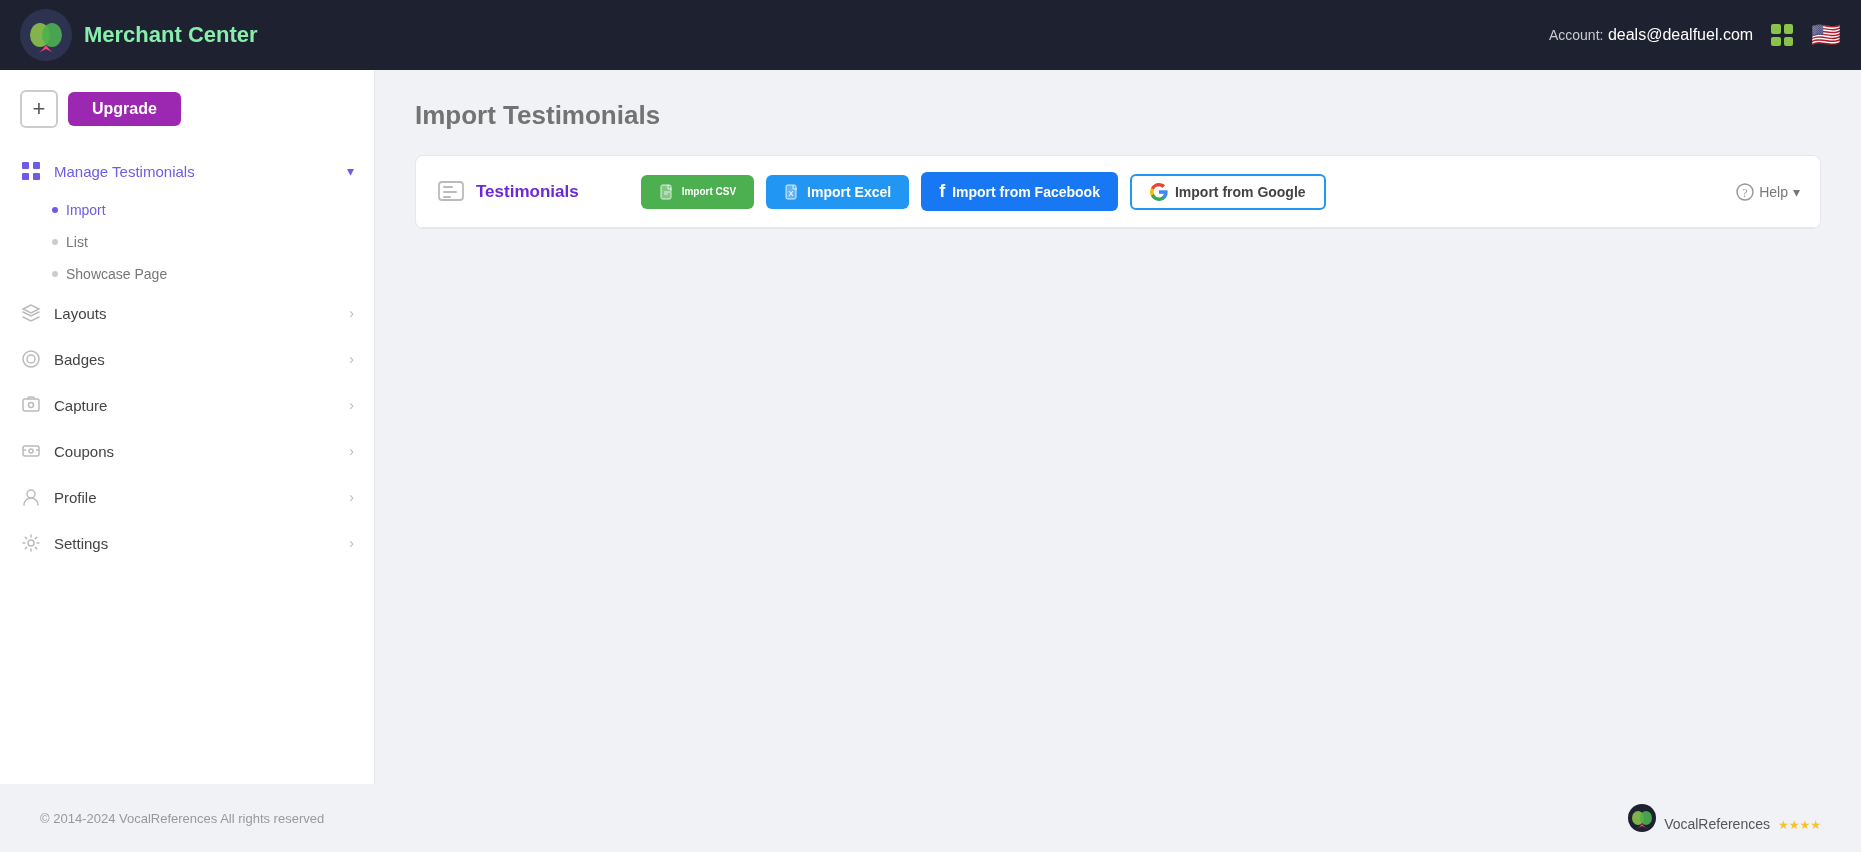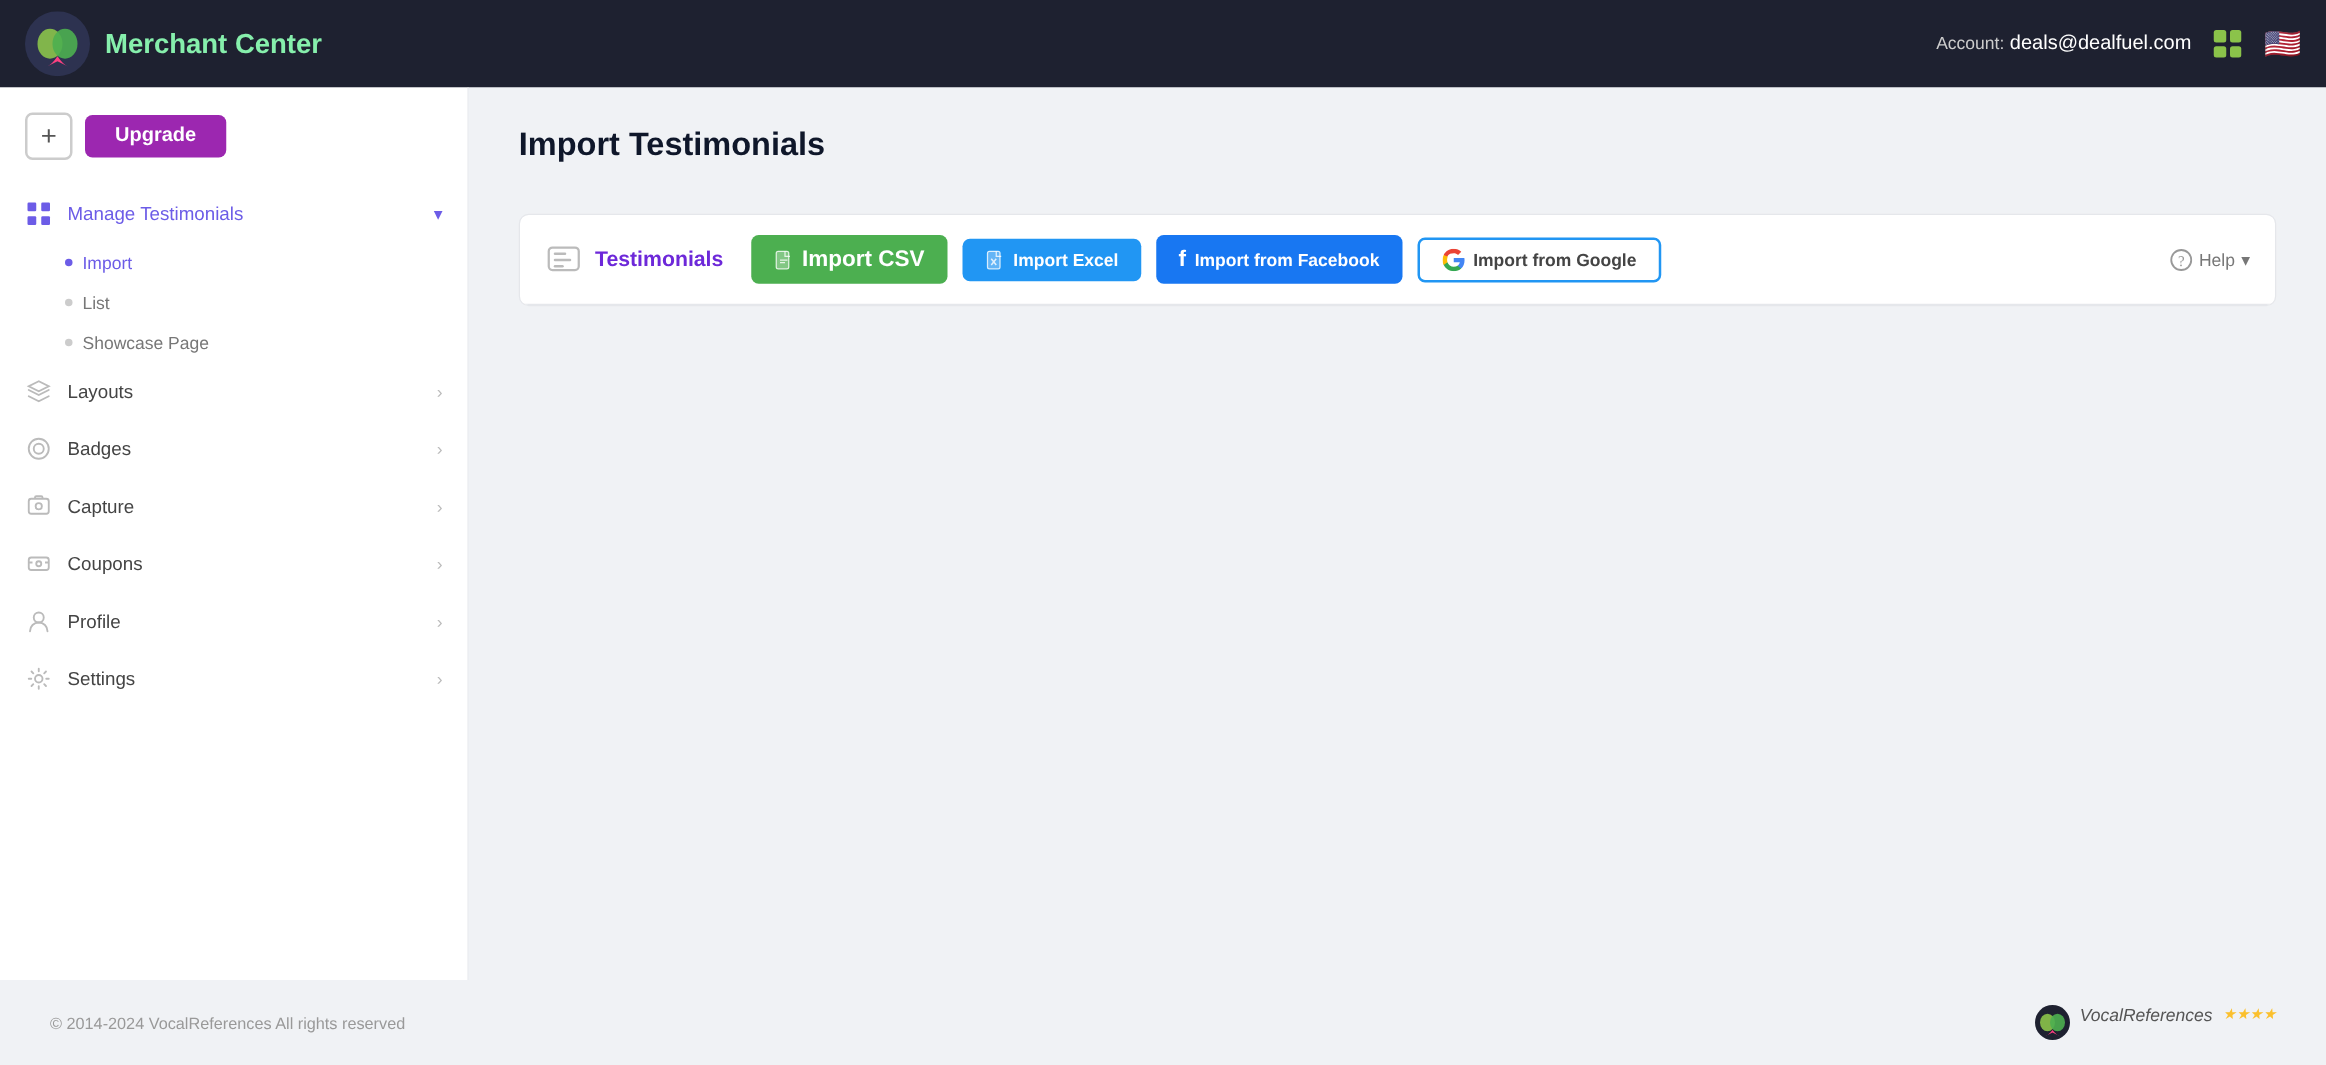--- a/index.html
+++ b/index.html
@@ -173,22 +173,22 @@
 
     
     .main {
       flex: 1;
       padding: 30px 40px;
       background: #f0f2f5;
     }
     .page-title {
       font-size: 26px;
       font-weight: 700;
-      color: #0f172a;
-      margin-bottom: 40px;
+      color: #737373;
+      margin-bottom: 24px;
     }
 
     
     .content-card {
       background: #fff;
       border-radius: 8px;
       border: 1px solid #e5e7eb;
       overflow: hidden;
     }
 
@@ -217,26 +217,27 @@
       font-weight: 600;
       color: #6d28d9;
     }
 
     .btn-import-csv {
       background: #4caf50;
       color: #fff;
       border: none;
       border-radius: 6px;
       padding: 9px 18px;
-      font-size: 18px;
+      font-size: 10px;
       font-weight: 600;
       cursor: pointer;
       display: flex;
       align-items: center;
       gap: 7px;
+      margin-left: 40px;
     }
     .btn-import-excel {
       background: #2196f3;
       color: #fff;
       border: none;
       border-radius: 6px;
       padding: 9px 18px;
       font-size: 14px;
       font-weight: 600;
       cursor: pointer;
@@ -313,26 +314,25 @@
       display: flex;
       justify-content: space-between;
       align-items: center;
       padding: 20px 40px;
       color: #999;
       font-size: 13px;
       background: #f0f2f5;
     }
     .footer-brand {
       display: flex;
-      align-items: flex-start;
+      align-items: flex-end;
       gap: 8px;
       color: #555;
       font-size: 14px;
       font-weight: 500;
-      font-style: italic;
     }
     .footer-brand-logo {
       width: 28px;
       height: 28px;
     }
     .footer-stars {
       color: #fbc02d;
       font-size: 12px;
     }
 

